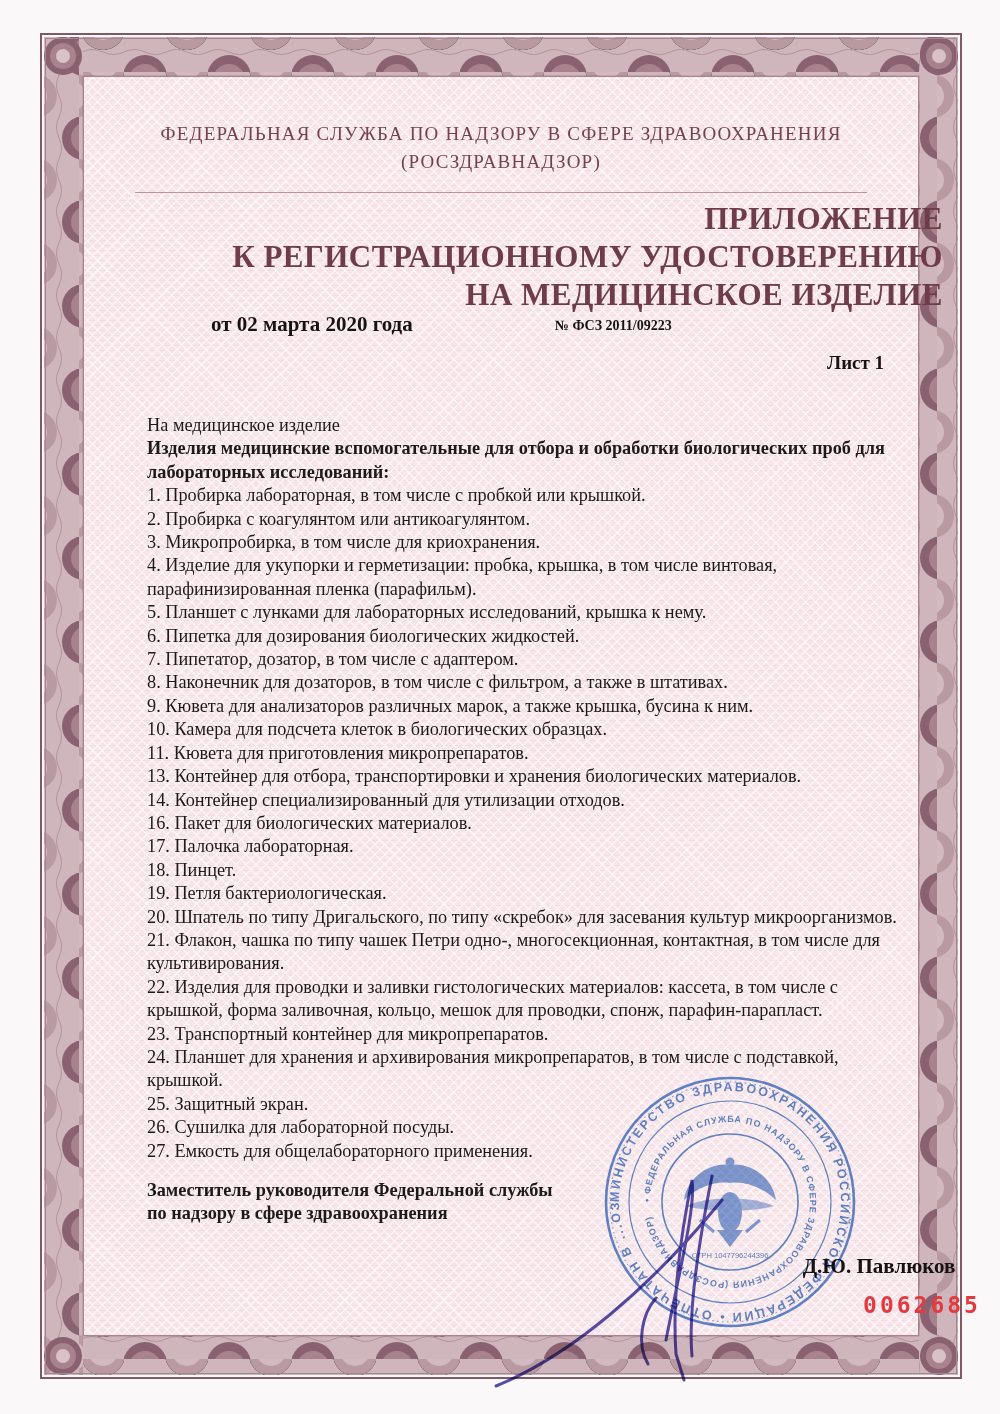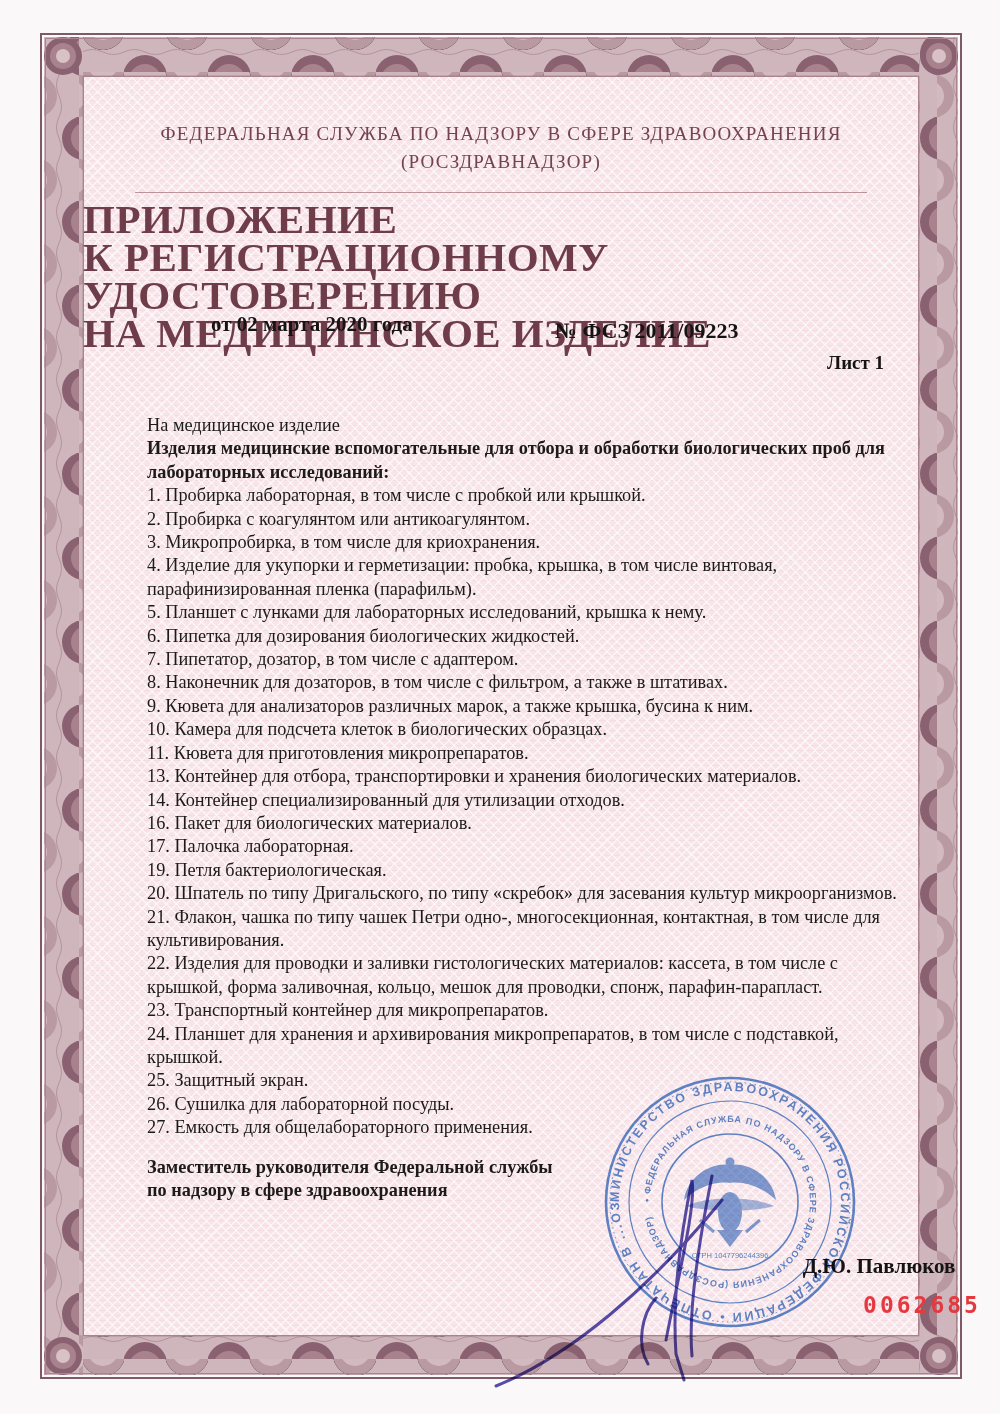--- a/index.html
+++ b/index.html
@@ -17,25 +17,25 @@
     background-image:
       repeating-linear-gradient(45deg, rgba(255,255,255,0.55) 0 1.5px, rgba(255,255,255,0) 1.5px 7px),
       repeating-linear-gradient(135deg, rgba(255,255,255,0.55) 0 1.5px, rgba(255,255,255,0) 1.5px 7px),
       repeating-linear-gradient(0deg, rgba(243,205,214,0.35) 0 1px, rgba(243,205,214,0) 1px 5px);
     box-shadow:inset 0 0 0 1px #a9838e;
   }
   .agency{position:absolute;left:0;top:44px;width:100%;text-align:center;
     color:#74434e;font-size:19px;letter-spacing:1.2px;line-height:28px;}
   .divider{position:absolute;left:52px;top:116px;width:732px;height:0;
     border-top:1px solid rgba(155,100,110,0.65);}
-  .doc-title{position:absolute;left:0;top:124px;width:100%;text-align:left;
-    color:#6f3d49;font-weight:700;font-size:41px;line-height:38px;letter-spacing:0.5px;}
+  .doc-title{position:absolute;left:0;top:124px;width:100%;text-align:right;
+    color:#6f3d49;font-weight:700;font-size:31px;line-height:38px;letter-spacing:0.5px;padding-left:24px;}
   .meta{position:absolute;left:0;top:0;width:100%;height:0;color:#151313;}
   .meta .date{position:absolute;left:128px;top:236px;font-weight:700;font-size:21px;text-align:center;}
-  .meta .num{position:absolute;left:472px;top:242px;font-weight:700;font-size:22px;}
+  .meta .num{position:absolute;left:472px;top:242px;font-weight:700;font-size:14px;}
   .meta .sheet-label{position:absolute;left:744px;top:276px;font-weight:700;font-size:19px;}
   .body-text{
     position:absolute;left:64px;top:338px;width:756px;
     color:#1d1a1a;font-size:18.3px;line-height:23.4px;
   }
   .body-text .b{font-weight:700;}
   .item{margin:0;}
   .role{font-weight:700;margin-top:16px;}
   .signer-name{position:absolute;left:676px;top:1178px;width:240px;text-align:center;
     font-weight:700;font-size:21px;color:#151313;}
@@ -136,20 +136,21 @@
           <div class="item">6. Пипетка для дозирования биологических жидкостей.</div>
           <div class="item">7. Пипетатор, дозатор, в том числе с адаптером.</div>
           <div class="item">8. Наконечник для дозаторов, в том числе с фильтром, а также в штативах.</div>
           <div class="item">9. Кювета для анализаторов различных марок, а также крышка, бусина к ним.</div>
           <div class="item">10. Камера для подсчета клеток в биологических образцах.</div>
           <div class="item">11. Кювета для приготовления микропрепаратов.</div>
           <div class="item">13. Контейнер для отбора, транспортировки и хранения биологических материалов.</div>
           <div class="item">14. Контейнер специализированный для утилизации отходов.</div>
           <div class="item">16. Пакет для биологических материалов.</div>
           <div class="item">17. Палочка лабораторная.</div>
+          <div class="item">18. Пинцет.</div>
           <div class="item">19. Петля бактериологическая.</div>
           <div class="item">20. Шпатель по типу Дригальского, по типу «скребок» для засевания культур микроорганизмов.</div>
           <div class="item">21. Флакон, чашка по типу чашек Петри одно-, многосекционная, контактная, в том числе для культивирования.</div>
           <div class="item">22. Изделия для проводки и заливки гистологических материалов: кассета, в том числе с крышкой, форма заливочная, кольцо, мешок для проводки, спонж, парафин-парапласт.</div>
           <div class="item">23. Транспортный контейнер для микропрепаратов.</div>
           <div class="item">24. Планшет для хранения и архивирования микропрепаратов, в том числе с подставкой, крышкой.</div>
           <div class="item">25. Защитный экран.</div>
           <div class="item">26. Сушилка для лабораторной посуды.</div>
           <div class="item">27. Емкость для общелабораторного применения.</div>
         </div>

